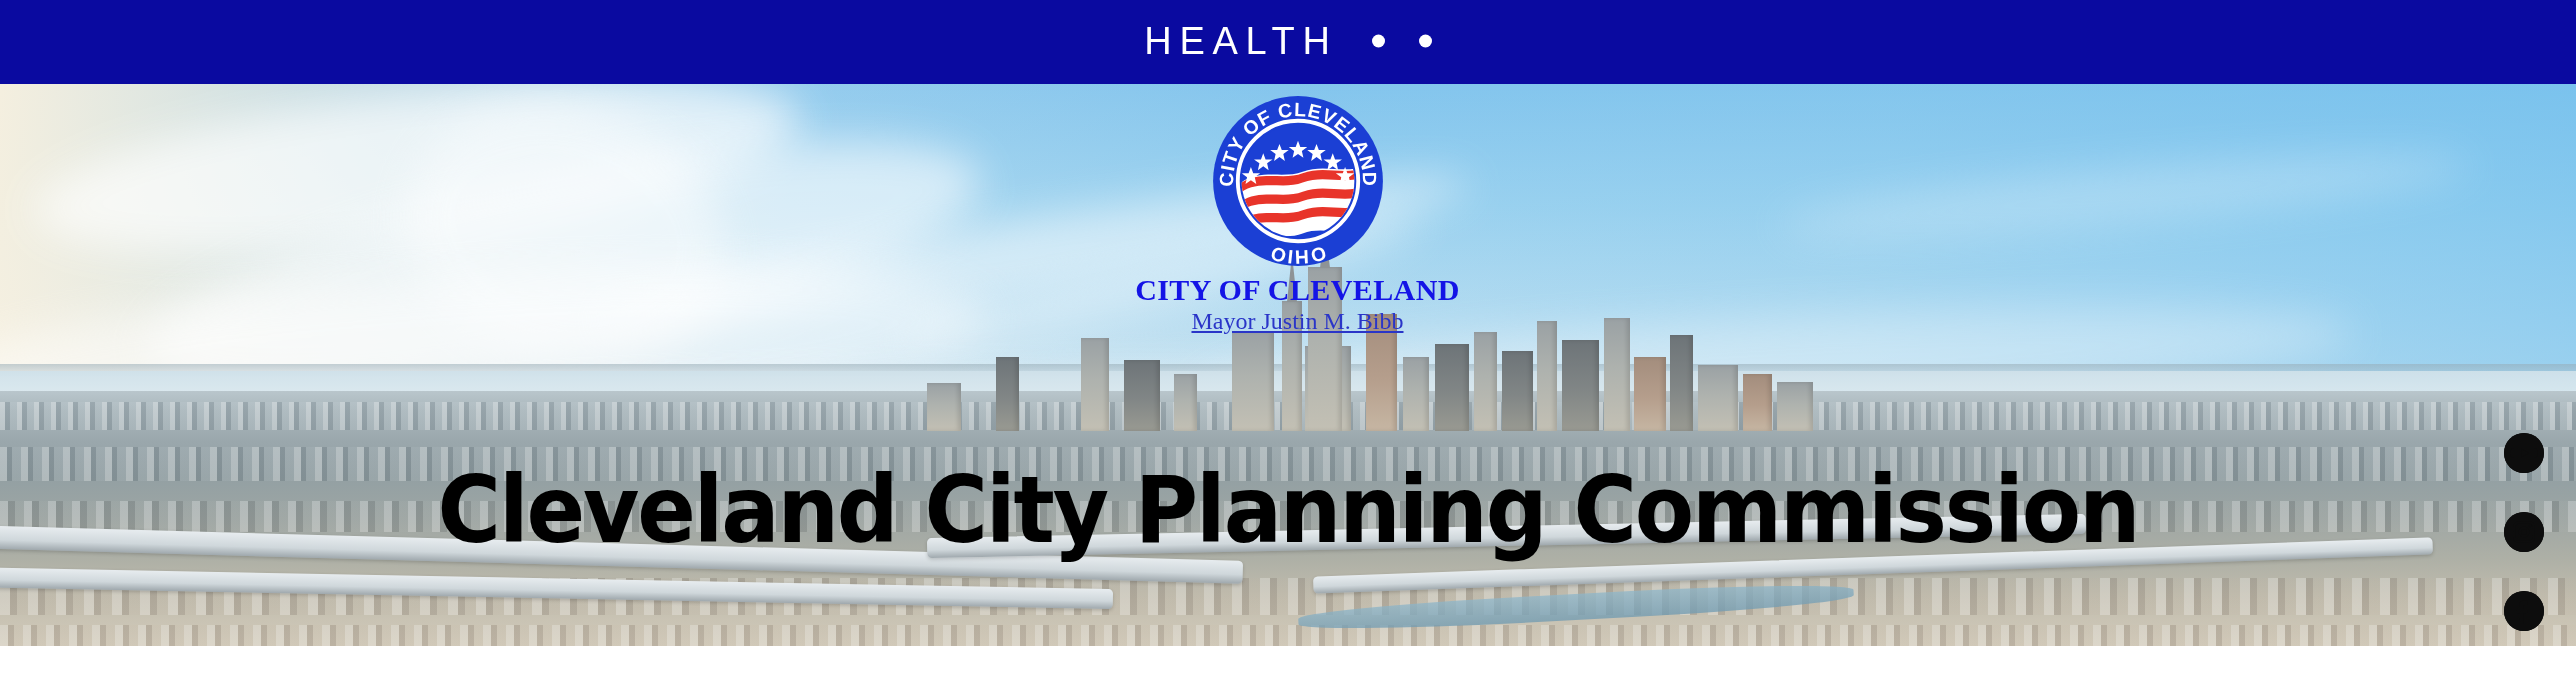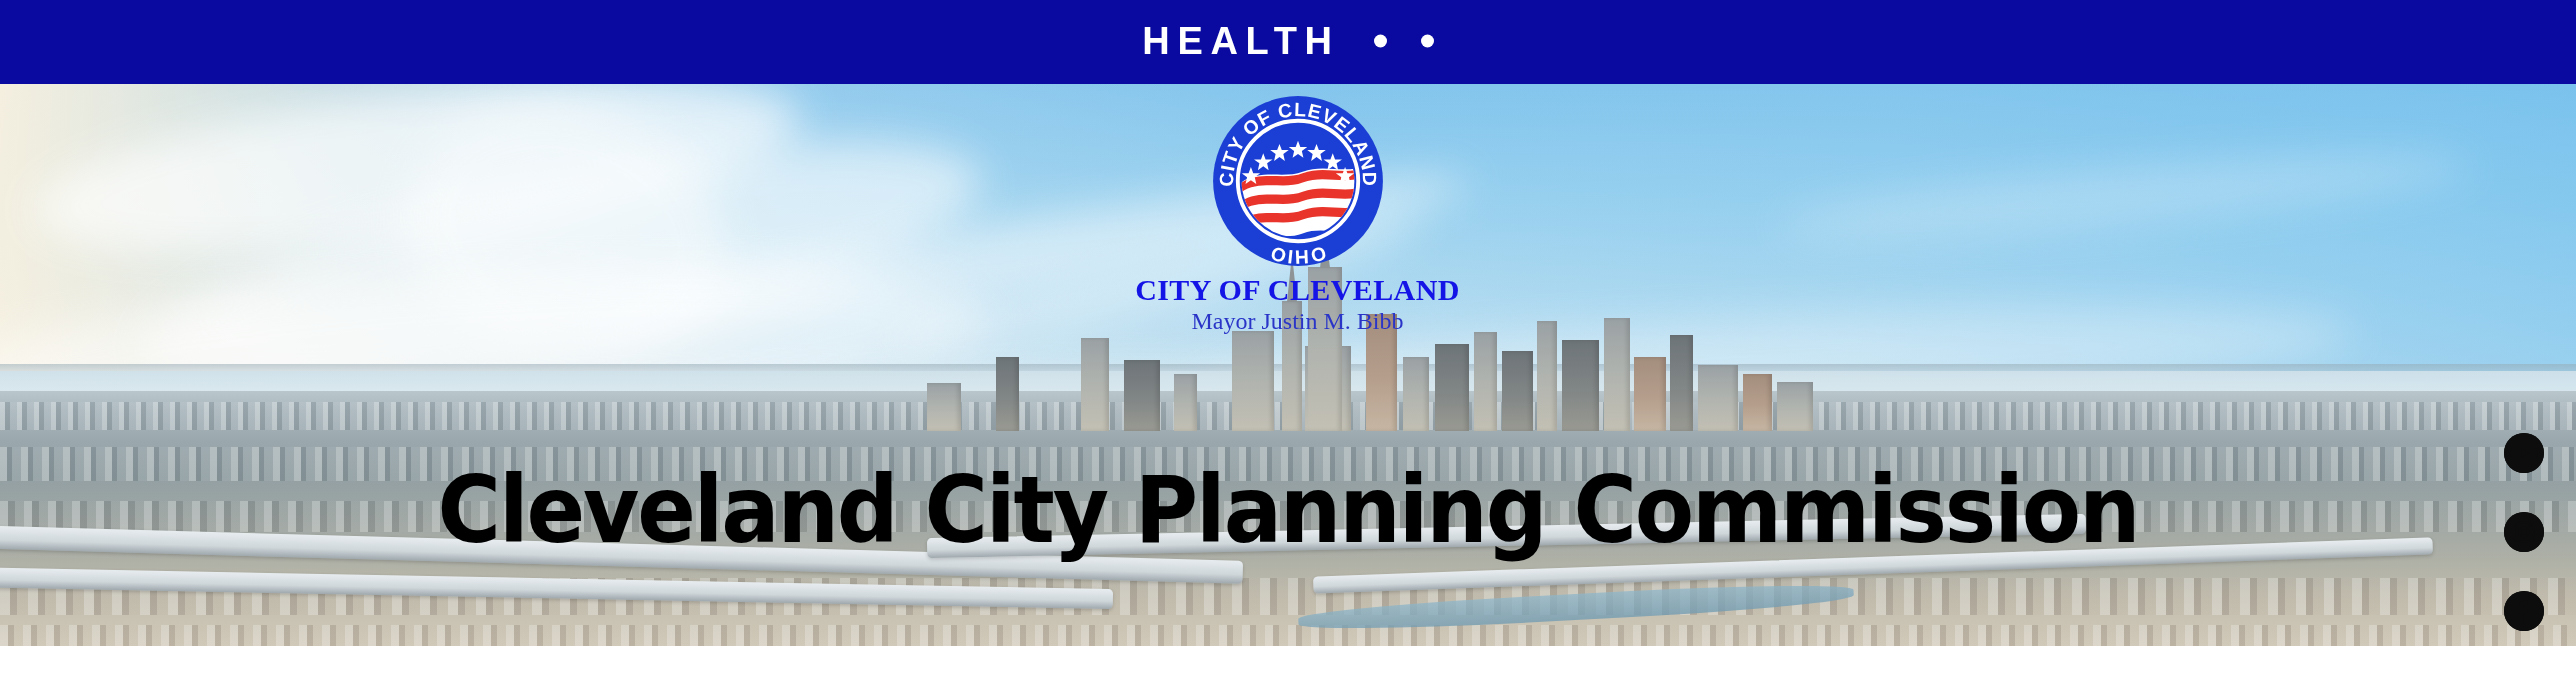--- a/index.html
+++ b/index.html
@@ -33,21 +33,21 @@
   }
   .banner-inner {
     display: flex;
     align-items: center;
     gap: 34px;
     transform: translateY(-1.5px);
   }
   .banner-word {
     color: #ffffff;
     font-family: "Liberation Sans", sans-serif;
-    font-weight: bold;
+    font-weight: normal;
     font-size: 38px;
     letter-spacing: 7.7px;
     line-height: 1;
     white-space: nowrap;
   }
   .banner-dot {
     width: 13px;
     height: 13px;
     border-radius: 50%;
     background: #ffffff;
@@ -218,20 +218,21 @@
     white-space: nowrap;
   }
   .mayor-name {
     margin-top: 2.3px;
     color: #2a35c8;
     font-family: "Liberation Serif", serif;
     font-weight: normal;
     font-size: 24px;
     line-height: 1.1;
     white-space: nowrap;
+    text-decoration: underline;
   }
 
   
   .main-title {
     position: absolute;
     left: 0;
     top: 380px;
     width: 2576px;
     text-align: center;
     color: #000000;

